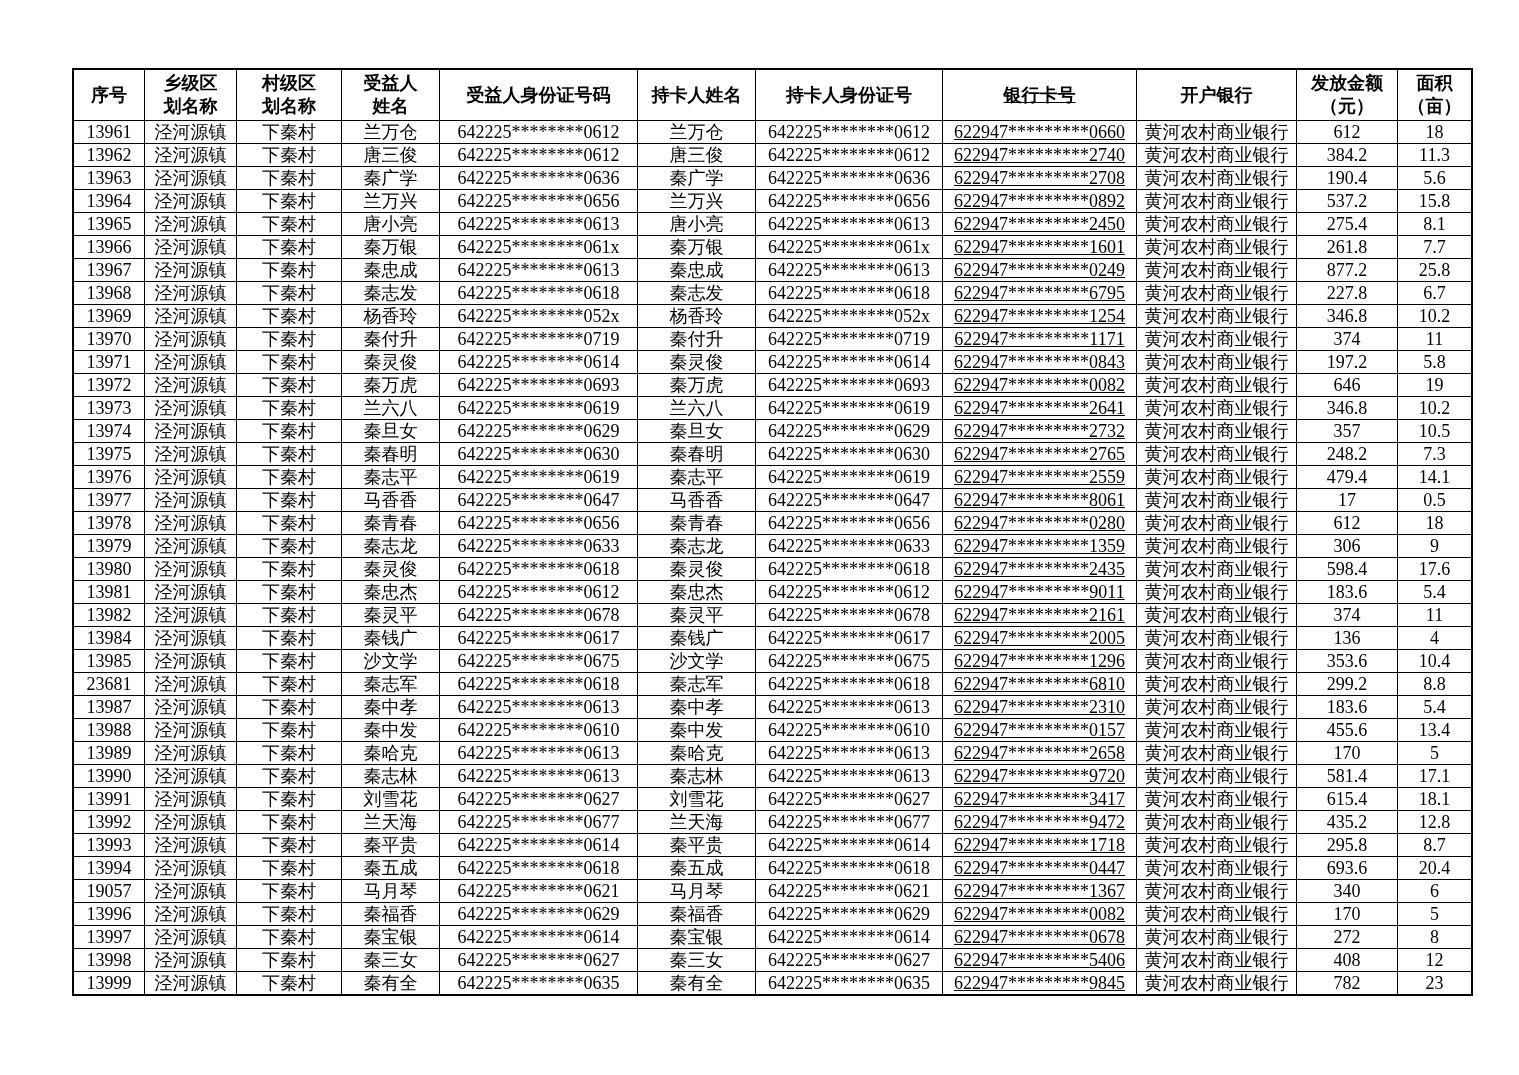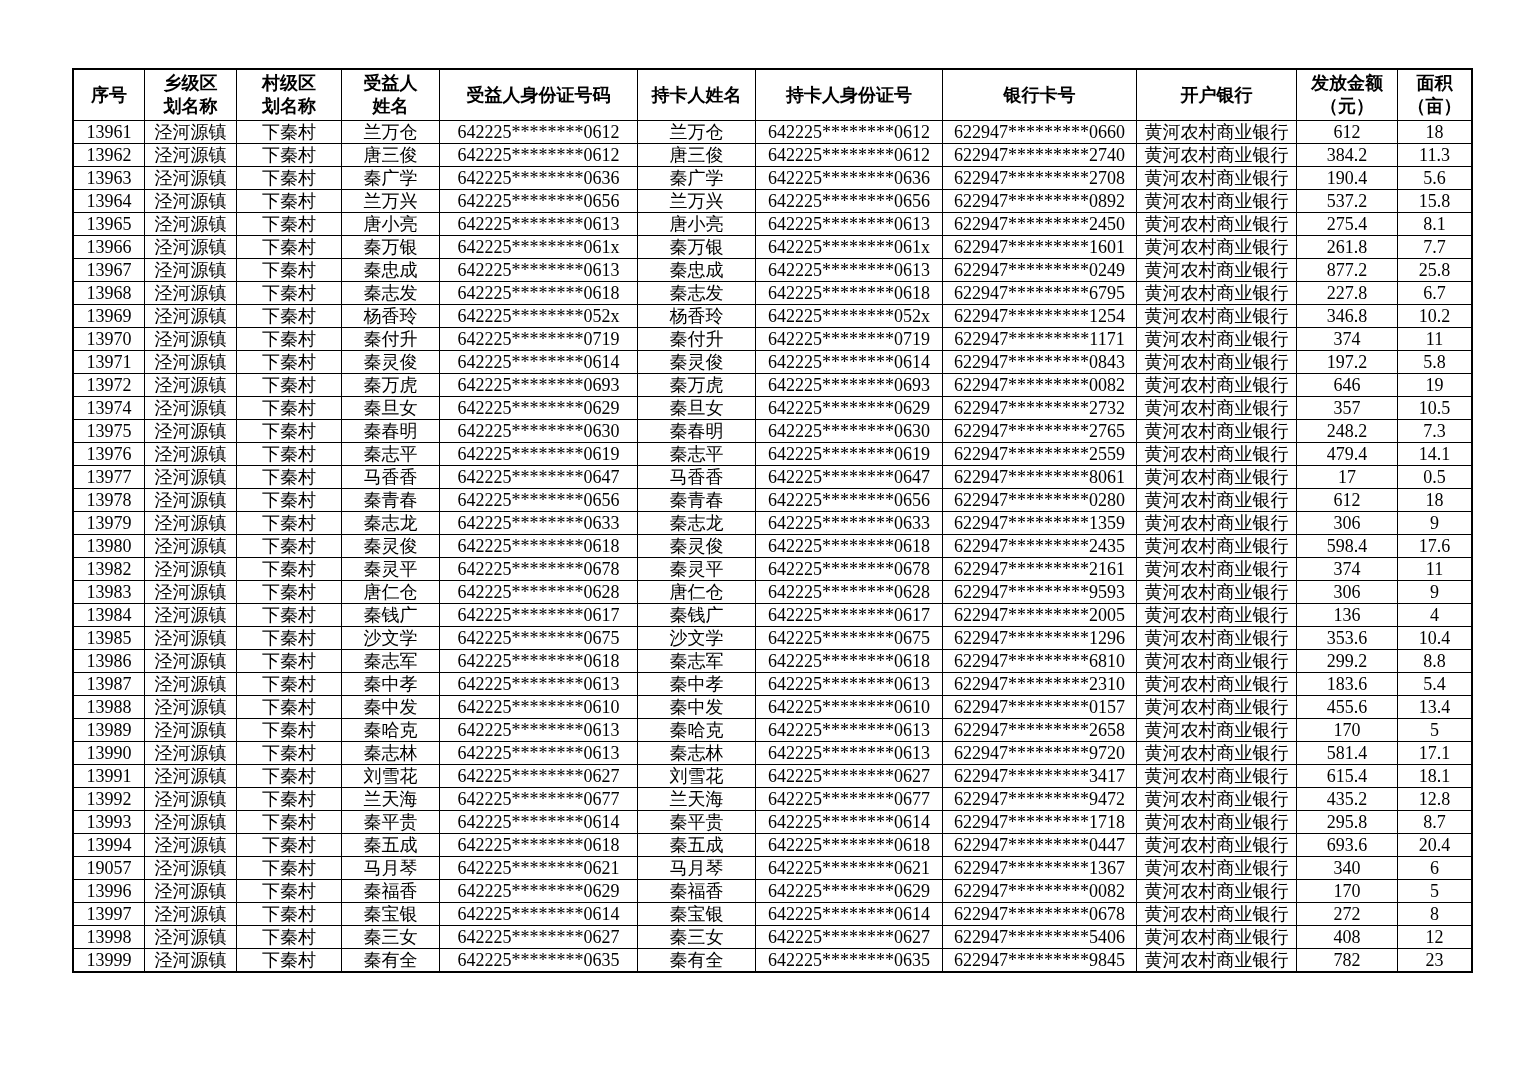--- a/index.html
+++ b/index.html
@@ -49,21 +49,21 @@
     height: 22px;
   }
   
   .c0  { width: 66px; }
   .c1  { width: 87px; margin-left: 8px; }
   .c2  { width: 100px; }
   .c3  { width: 93px; }
   .c4  { width: 193px; }
   .c5  { width: 113px; }
   .c6  { width: 182px; margin-top: 36px; }
-  .c7  { width: 189px; }
+  .c7  { width: 189px; text-decoration: underline; }
   .c8  { width: 155px; }
   .c9  { width: 96px; }
   .c10 { width: 69px; margin-top: 42px; }
 </style>
 </head>
 <body>
 
 <div class="page">
   <table class="grid">
     <thead>
@@ -237,20 +237,33 @@
           <td class="c3">秦万虎</td>
           <td class="c4">642225********0693</td>
           <td class="c5">秦万虎</td>
           <td class="c6">642225********0693</td>
           <td class="c7">622947*********0082</td>
           <td class="c8">黄河农村商业银行</td>
           <td class="c9">646</td>
           <td class="c10">19</td>
         </tr>
         <tr>
+          <td class="c0">13973</td>
+          <td class="c1">泾河源镇</td>
+          <td class="c2">下秦村</td>
+          <td class="c3">兰六八</td>
+          <td class="c4">642225********0619</td>
+          <td class="c5">兰六八</td>
+          <td class="c6">642225********0619</td>
+          <td class="c7">622947*********2641</td>
+          <td class="c8">黄河农村商业银行</td>
+          <td class="c9">346.8</td>
+          <td class="c10">10.2</td>
+        </tr>
+        <tr>
           <td class="c0">13974</td>
           <td class="c1">泾河源镇</td>
           <td class="c2">下秦村</td>
           <td class="c3">秦旦女</td>
           <td class="c4">642225********0629</td>
           <td class="c5">秦旦女</td>
           <td class="c6">642225********0629</td>
           <td class="c7">622947*********2732</td>
           <td class="c8">黄河农村商业银行</td>
           <td class="c9">357</td>
@@ -328,46 +341,46 @@
           <td class="c3">秦灵俊</td>
           <td class="c4">642225********0618</td>
           <td class="c5">秦灵俊</td>
           <td class="c6">642225********0618</td>
           <td class="c7">622947*********2435</td>
           <td class="c8">黄河农村商业银行</td>
           <td class="c9">598.4</td>
           <td class="c10">17.6</td>
         </tr>
         <tr>
+          <td class="c0">13981</td>
+          <td class="c1">泾河源镇</td>
+          <td class="c2">下秦村</td>
+          <td class="c3">秦忠杰</td>
+          <td class="c4">642225********0612</td>
+          <td class="c5">秦忠杰</td>
+          <td class="c6">642225********0612</td>
+          <td class="c7">622947*********9011</td>
+          <td class="c8">黄河农村商业银行</td>
+          <td class="c9">183.6</td>
+          <td class="c10">5.4</td>
+        </tr>
+        <tr>
           <td class="c0">13982</td>
           <td class="c1">泾河源镇</td>
           <td class="c2">下秦村</td>
           <td class="c3">秦灵平</td>
           <td class="c4">642225********0678</td>
           <td class="c5">秦灵平</td>
           <td class="c6">642225********0678</td>
           <td class="c7">622947*********2161</td>
           <td class="c8">黄河农村商业银行</td>
           <td class="c9">374</td>
           <td class="c10">11</td>
         </tr>
         <tr>
-          <td class="c0">13983</td>
-          <td class="c1">泾河源镇</td>
-          <td class="c2">下秦村</td>
-          <td class="c3">唐仁仓</td>
-          <td class="c4">642225********0628</td>
-          <td class="c5">唐仁仓</td>
-          <td class="c6">642225********0628</td>
-          <td class="c7">622947*********9593</td>
-          <td class="c8">黄河农村商业银行</td>
-          <td class="c9">306</td>
-          <td class="c10">9</td>
-        </tr>
-        <tr>
           <td class="c0">13984</td>
           <td class="c1">泾河源镇</td>
           <td class="c2">下秦村</td>
           <td class="c3">秦钱广</td>
           <td class="c4">642225********0617</td>
           <td class="c5">秦钱广</td>
           <td class="c6">642225********0617</td>
           <td class="c7">622947*********2005</td>
           <td class="c8">黄河农村商业银行</td>
           <td class="c9">136</td>
@@ -380,21 +393,21 @@
           <td class="c3">沙文学</td>
           <td class="c4">642225********0675</td>
           <td class="c5">沙文学</td>
           <td class="c6">642225********0675</td>
           <td class="c7">622947*********1296</td>
           <td class="c8">黄河农村商业银行</td>
           <td class="c9">353.6</td>
           <td class="c10">10.4</td>
         </tr>
         <tr>
-          <td class="c0">13986</td>
+          <td class="c0">23681</td>
           <td class="c1">泾河源镇</td>
           <td class="c2">下秦村</td>
           <td class="c3">秦志军</td>
           <td class="c4">642225********0618</td>
           <td class="c5">秦志军</td>
           <td class="c6">642225********0618</td>
           <td class="c7">622947*********6810</td>
           <td class="c8">黄河农村商业银行</td>
           <td class="c9">299.2</td>
           <td class="c10">8.8</td>

